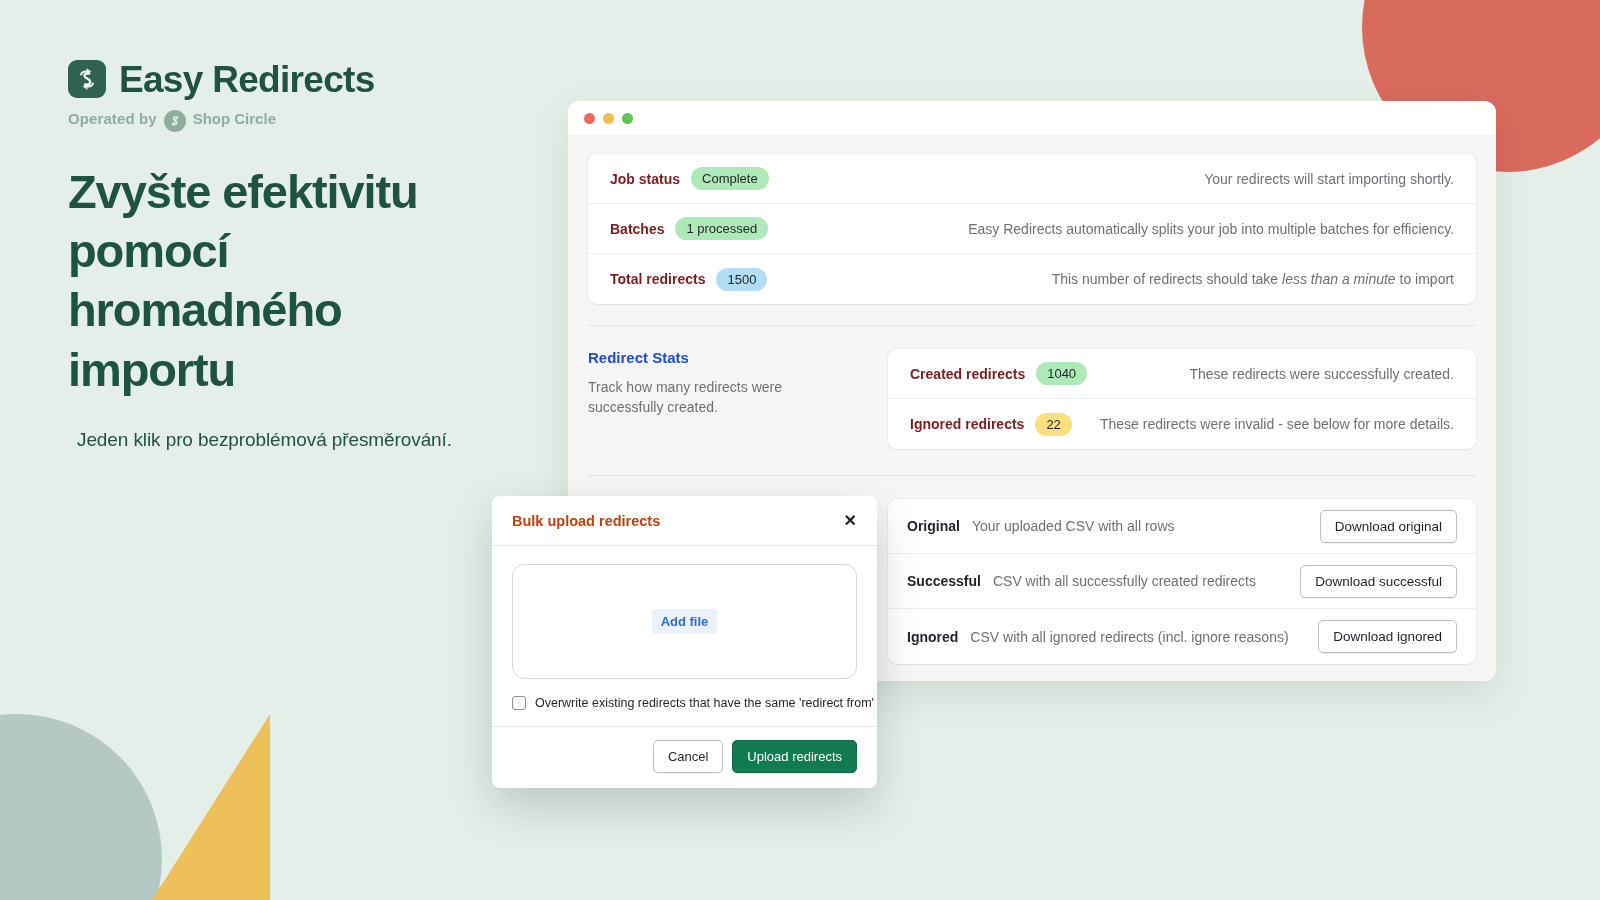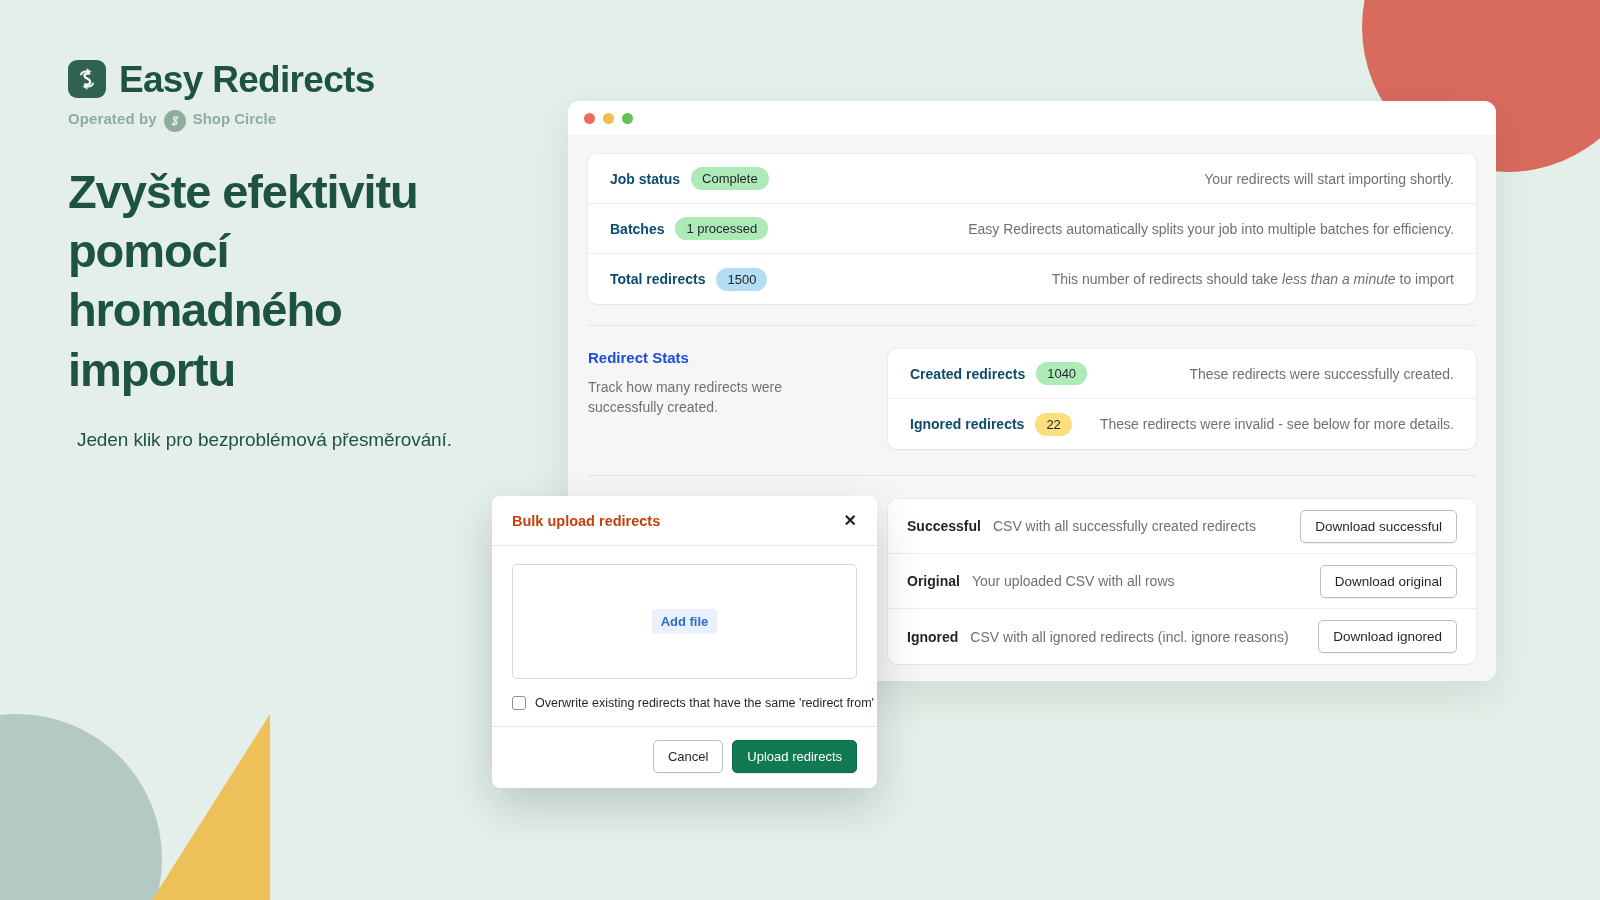--- a/index.html
+++ b/index.html
@@ -151,21 +151,21 @@
     align-items: center;
     padding: 0 22px;
     height: 50px;
     border-bottom: 1px solid #eceef0;
   }
   .row:last-child { border-bottom: none; }
 
   .row-label {
     font-size: 14px;
     font-weight: 700;
-    color: #0c4a6e;
+    color: #7f1d1d;
     white-space: nowrap;
     text-align: center;
   }
 
   .badge {
     display: inline-flex;
     align-items: center;
     justify-content: center;
     height: 23px;
     padding: 0 11px;
@@ -282,21 +282,21 @@
     cursor: pointer;
     background: none;
     border: none;
     font-family: inherit;
   }
   .modal-body { padding: 18px 20px 0 20px; }
 
   .dropzone {
     height: 115px;
     border: 1px solid #d7d9dc;
-    border-radius: 5px;
+    border-radius: 12px;
     display: flex;
     align-items: center;
     justify-content: center;
     background: #ffffff;
   }
   .add-file-btn {
     background: #eaf1fc;
     color: #2c6ecb;
     font-size: 13px;
     font-weight: 700;
@@ -443,28 +443,28 @@
       </div>
     </div>
 
     <div class="section-divider" style="margin-top:26px"></div>
 
     <div class="downloads-wrap">
       <div class="downloads-spacer"></div>
       <div class="split-right">
         <div class="card">
           <div class="dl-row">
+            <span class="dl-label">Original</span>
+            <span class="dl-desc">Your uploaded CSV with all rows</span>
+            <button class="dl-btn">Download original</button>
+          </div>
+          <div class="dl-row">
             <span class="dl-label">Successful</span>
             <span class="dl-desc">CSV with all successfully created redirects</span>
             <button class="dl-btn">Download successful</button>
-          </div>
-          <div class="dl-row">
-            <span class="dl-label">Original</span>
-            <span class="dl-desc">Your uploaded CSV with all rows</span>
-            <button class="dl-btn">Download original</button>
           </div>
           <div class="dl-row">
             <span class="dl-label">Ignored</span>
             <span class="dl-desc">CSV with all ignored redirects (incl. ignore reasons)</span>
             <button class="dl-btn">Download ignored</button>
           </div>
         </div>
       </div>
     </div>
 

